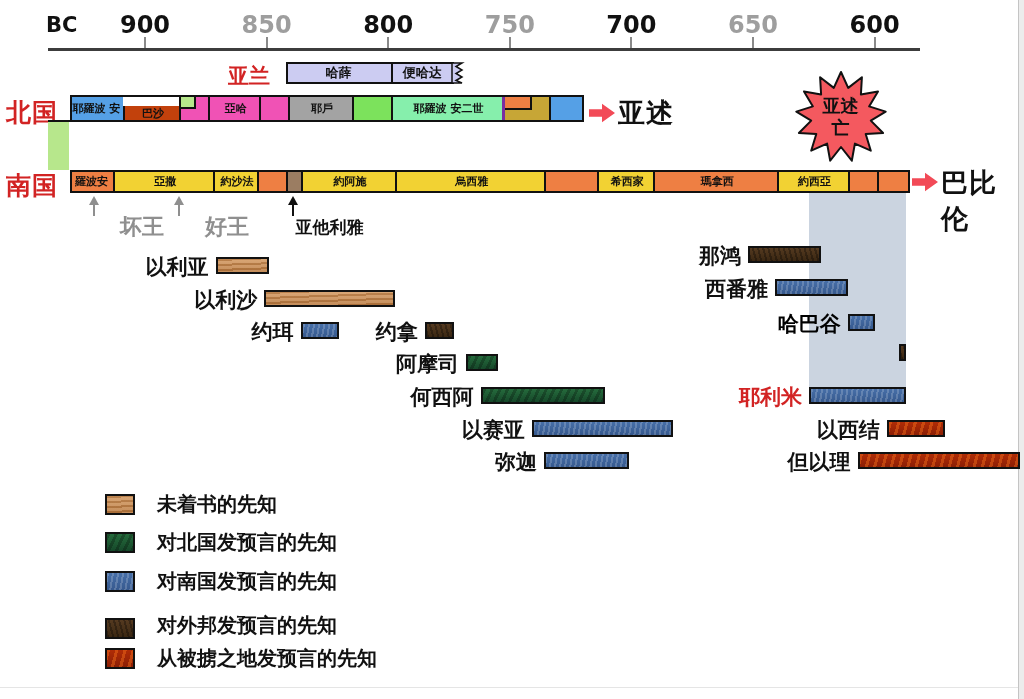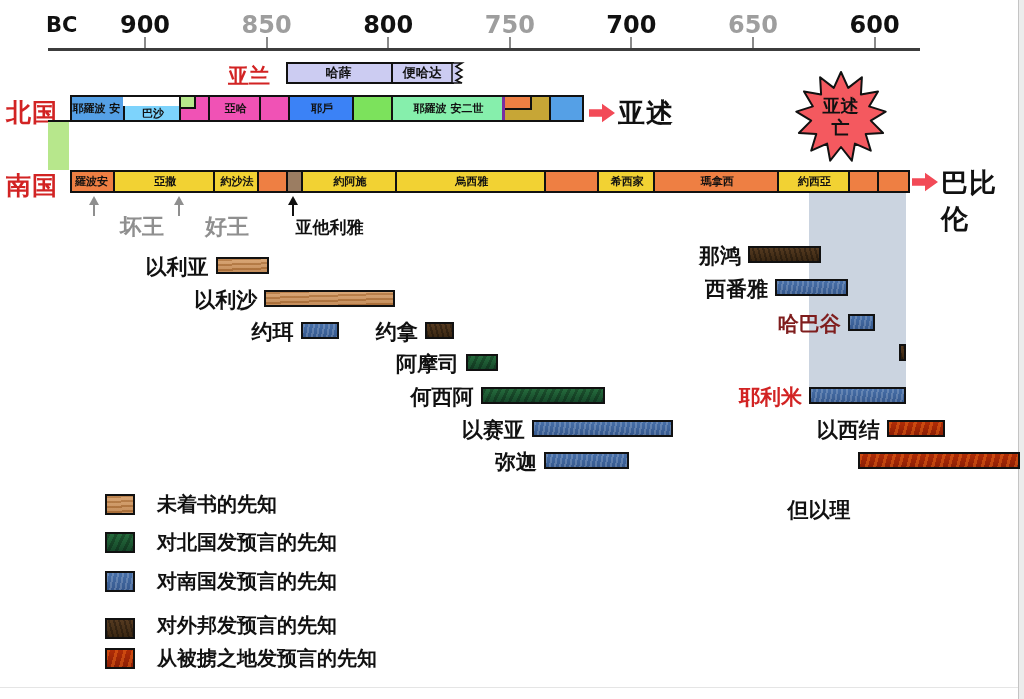--- a/index.html
+++ b/index.html
@@ -115,34 +115,34 @@
       <div class="aram-div" style="left: 102.6px;"></div>
       <div class="aram-name" style="left: 102.6px; width: 63.2px;">便哈达</div>
       <svg width="12" height="22" style="position: absolute; right: -10px; top: -2px; overflow: visible;">
         <path d="M0 1 H10 L4 4.5 L10 8 L4 11.5 L10 15 L4 18.5 L10 21 H0 Z" fill="#ccccf2" stroke="#111" stroke-width="1.5"></path>
       </svg>
     </div>
     <div class="king-row" style="left: 69.6px; top: 95px; width: 514.7px; height: 27px; padding-left: 43px;">
       <div class="king-seg" style="left: -2px; width: 53.5px; background: rgb(85, 160, 230);">
         <span>耶羅波 安</span>
       </div>
-      <div class="king-seg" style="left: 51.5px; width: 57.9px; background: #7dd3fc; border-left: 2px solid rgb(17, 17, 17); margin-top: 9px;">
+      <div class="king-seg" style="left: 51.5px; width: 57.9px; background: #c2410c; border-left: 2px solid rgb(17, 17, 17); margin-top: 9px;">
         <span>巴沙</span>
       </div>
       <div class="king-seg" style="left: 107.4px; width: 31.2px; background: rgb(240, 82, 181); border-left: 2px solid rgb(17, 17, 17);">
         <div class="notch" style="width: 14.6px; height: 50%; background: rgb(183, 231, 140);"></div>
         <span></span>
       </div>
       <div class="king-seg" style="left: 136.6px; width: 53.1px; background: rgb(240, 82, 181); border-left: 2px solid rgb(17, 17, 17);">
         <span>亞哈</span>
       </div>
       <div class="king-seg" style="left: 187.7px; width: 31.2px; background: rgb(240, 82, 181); border-left: 2px solid rgb(17, 17, 17);">
         <span></span>
       </div>
-      <div class="king-seg" style="left: 216.9px; width: 65.2px; background: #3b82f6; border-left: 2px solid rgb(17, 17, 17);">
+      <div class="king-seg" style="left: 216.9px; width: 65.2px; background: #a3a3a3; border-left: 2px solid rgb(17, 17, 17);">
         <span>耶戶</span>
       </div>
       <div class="king-seg" style="left: 280.1px; width: 40.9px; background: rgb(124, 226, 92); border-left: 2px solid rgb(17, 17, 17);">
         <span></span>
       </div>
       <div class="king-seg" style="left: 319px; width: 113.9px; background: #86efac; border-left: 2px solid rgb(17, 17, 17);">
         <span>耶羅波 安二世</span>
       </div>
       <div class="king-seg" style="left: 430.9px; width: 48.2px; background: rgb(199, 166, 54); border-left: 3px solid rgb(122, 46, 160);">
         <div class="notch" style="width: 26.8px; height: 55%; background: rgb(238, 127, 67);"></div>
@@ -215,28 +215,28 @@
     <div class="p-label" style="left: 253.6px; top: 383px; color: rgb(17, 17, 17);">何西阿</div>
     <div class="p-bar tx-blue" style="left: 531.7px; top: 420px; width: 141.1px;"></div>
     <div class="p-label" style="left: 304.7px; top: 416px; color: rgb(17, 17, 17);">以赛亚</div>
     <div class="p-bar tx-blue" style="left: 543.8px; top: 452px; width: 85.1px;"></div>
     <div class="p-label" style="left: 316.8px; top: 448px; color: rgb(17, 17, 17);">弥迦</div>
     <div class="p-bar tx-brown" style="left: 748.1px; top: 246px; width: 73px;"></div>
     <div class="p-label" style="left: 521.1px; top: 242px; color: rgb(17, 17, 17);">那鸿</div>
     <div class="p-bar tx-blue" style="left: 774.9px; top: 279px; width: 73px;"></div>
     <div class="p-label" style="left: 547.9px; top: 275px; color: rgb(17, 17, 17);">西番雅</div>
     <div class="p-bar tx-blue" style="left: 847.8px; top: 314px; width: 26.8px;"></div>
-    <div class="p-label" style="left: 620.8px; top: 310px; color: #7f1d1d;">哈巴谷</div>
+    <div class="p-label" style="left: 620.8px; top: 310px; color: #000000;">哈巴谷</div>
     <div class="p-bar tx-brown" style="left: 898.9px; top: 344px; width: 7.3px;"></div>
     <div class="p-bar tx-blue" style="left: 808.9px; top: 387px; width: 97.3px;"></div>
     <div class="p-label" style="left: 581.9px; top: 383px; color: rgb(210, 35, 35); font-weight: bold;">耶利米</div>
     <div class="p-bar tx-red" style="left: 886.8px; top: 420px; width: 58.4px;"></div>
     <div class="p-label" style="left: 659.8px; top: 416px; color: rgb(17, 17, 17);">以西结</div>
     <div class="p-bar tx-red" style="left: 857.6px; top: 452px; width: 162.9px;"></div>
-    <div class="p-label" style="left: 630.6px; top: 448px; color: rgb(17, 17, 17); margin-top: 48px;">但以理</div>
+    <div class="p-label" style="left: 630.6px; top: 448px; color: rgb(17, 17, 17);">但以理</div>
     <div class="legend-row" style="top: 492px;">
       <div class="legend-swatch tx-tan"></div>
       <div class="legend-label">未着书的先知</div>
     </div>
     <div class="legend-row" style="top: 530.5px;">
       <div class="legend-swatch tx-green"></div>
       <div class="legend-label">对北国发预言的先知</div>
     </div>
     <div class="legend-row" style="top: 569px;">
       <div class="legend-swatch tx-blue"></div>

